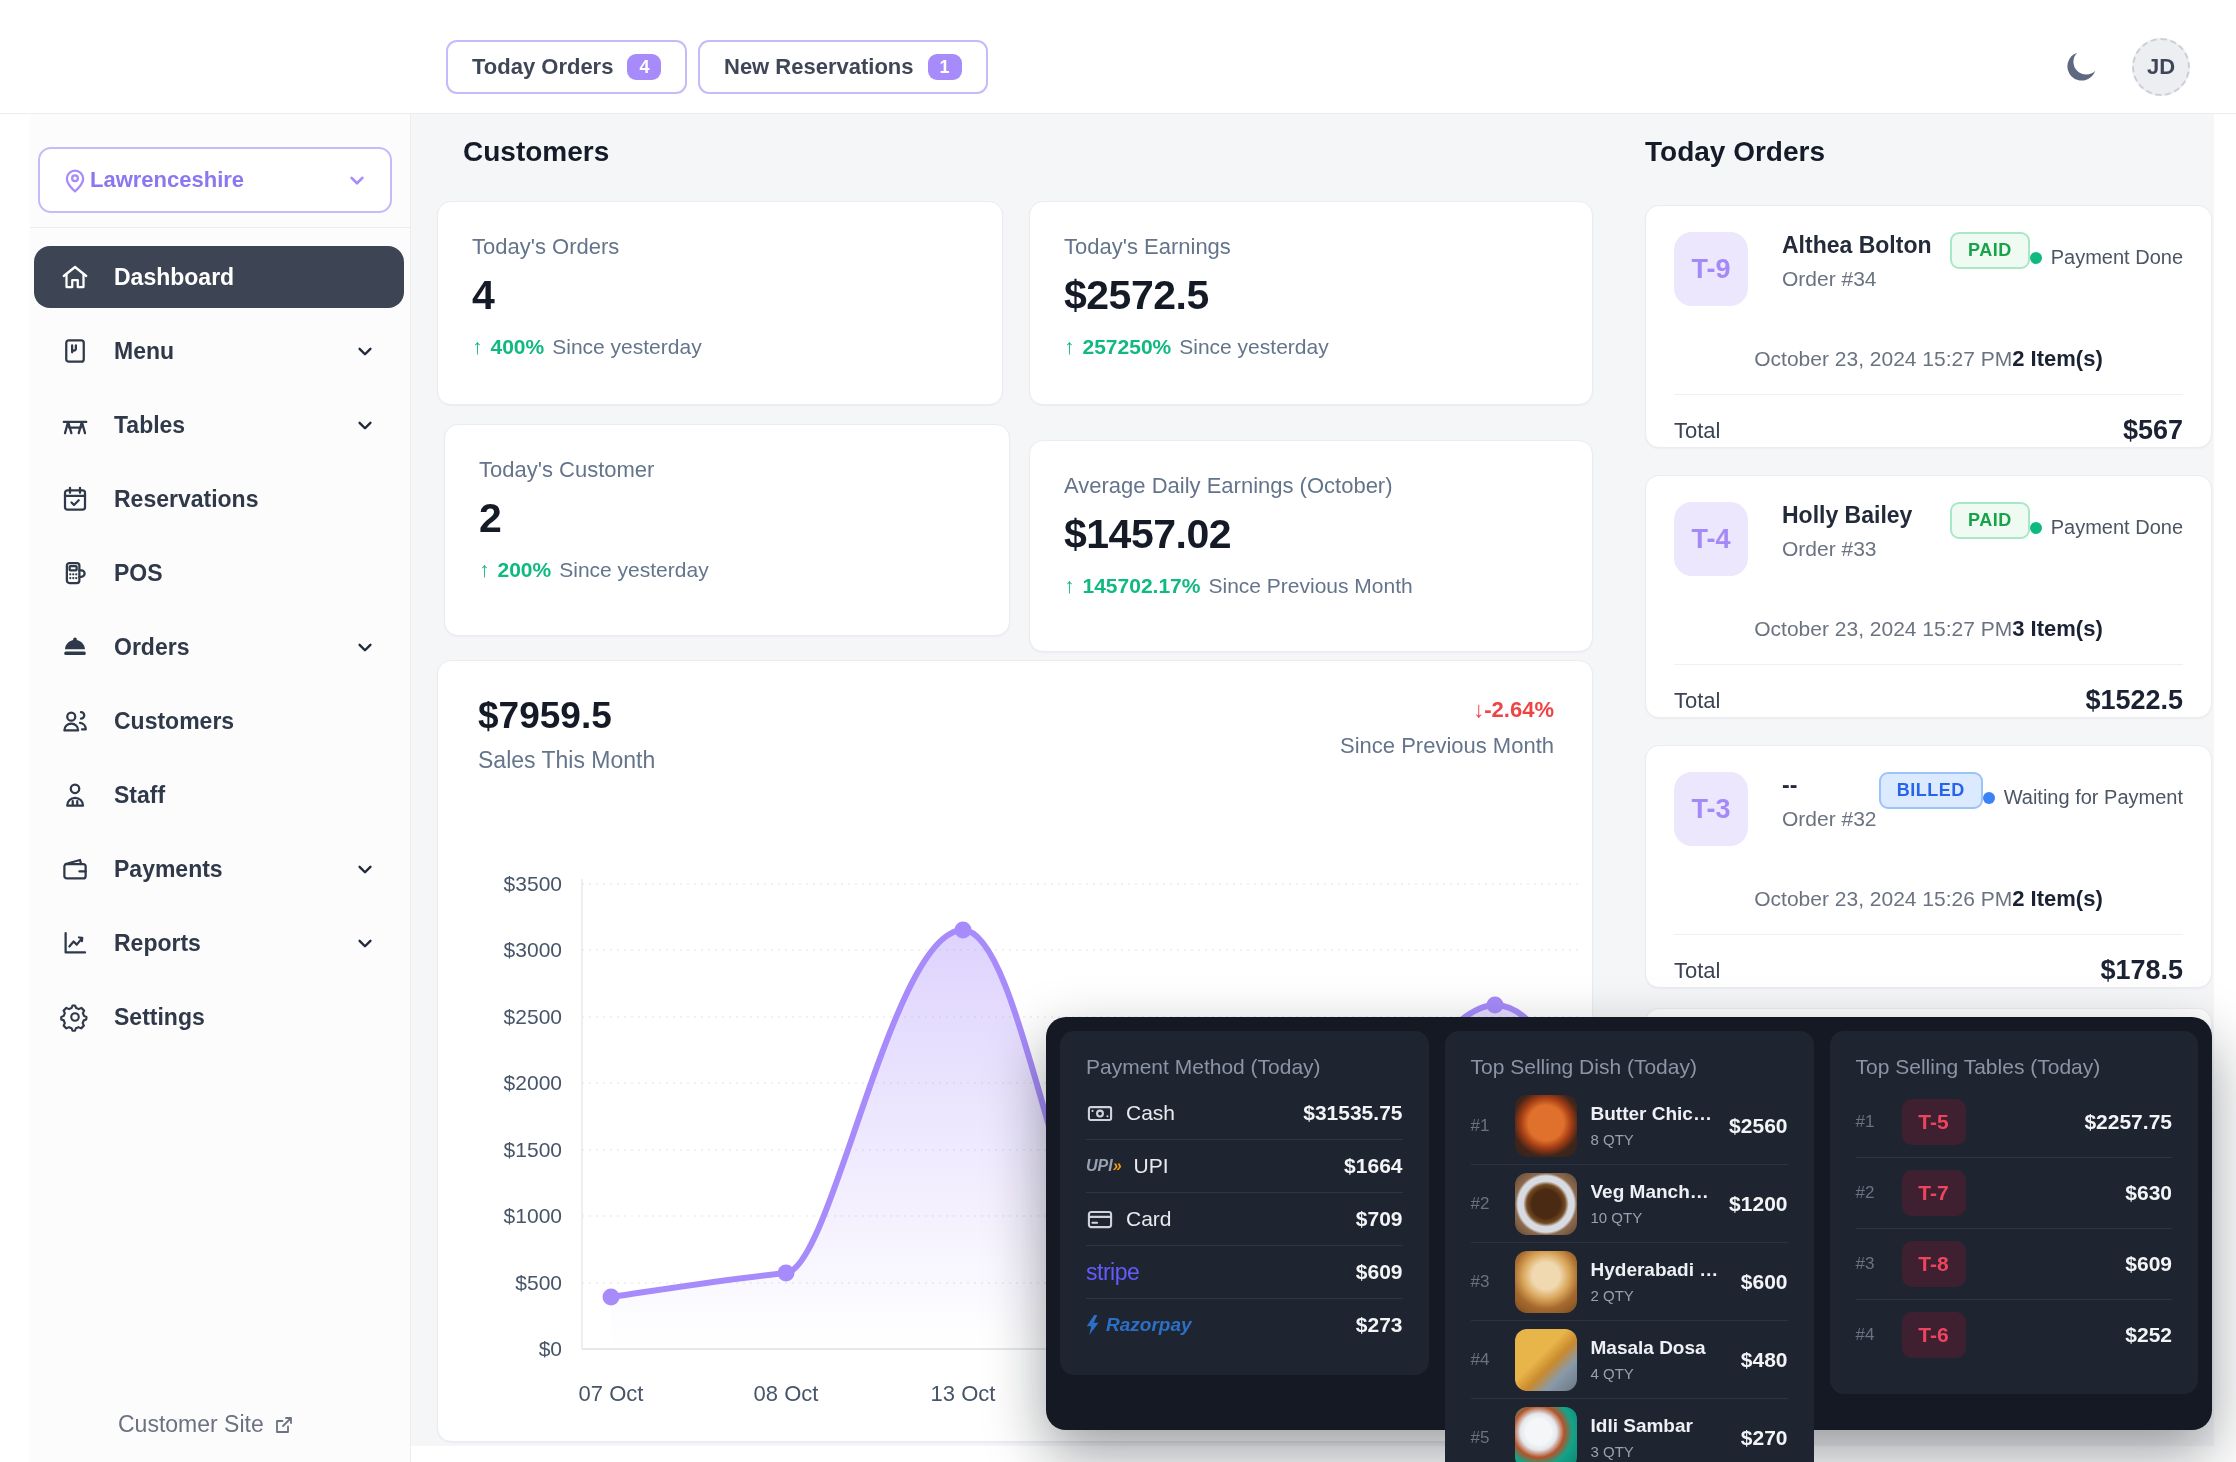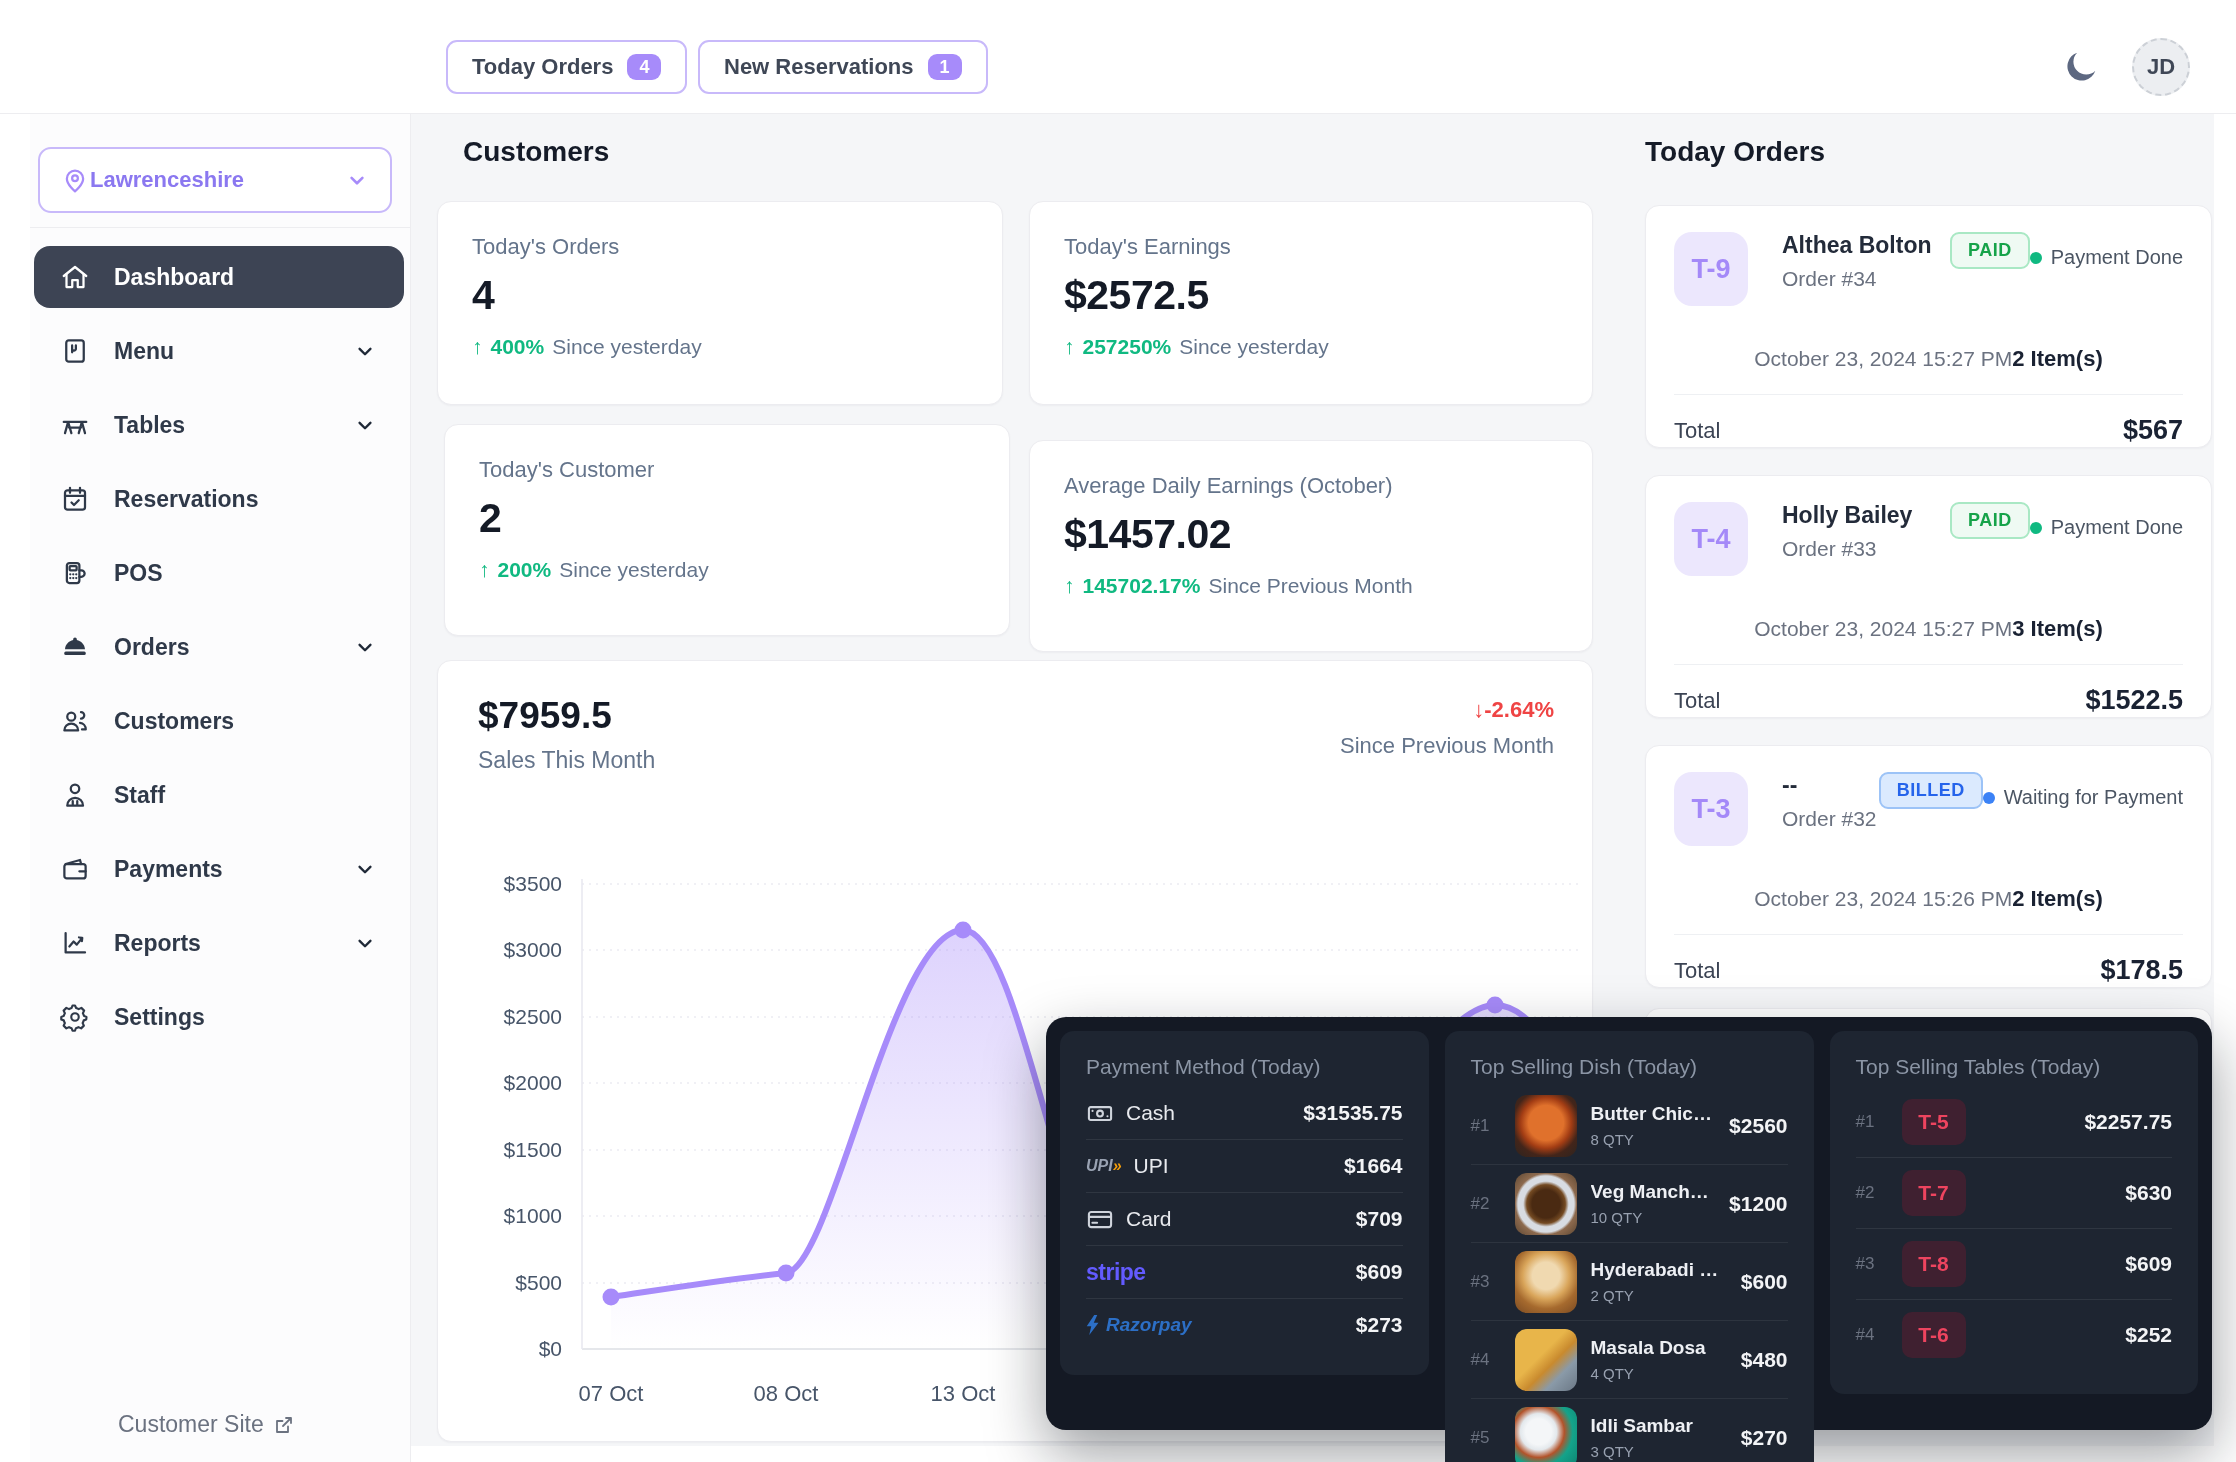--- a/index.html
+++ b/index.html
@@ -63,21 +63,21 @@
   .oc-total{font-size:27px;font-weight:800;color:#1a2233}
   
   .dark-group{position:absolute;left:1046px;top:1017px;width:1166px;height:413px;background:#141924;border-radius:20px;padding:14px;box-sizing:border-box;display:flex;gap:16px;align-items:flex-start;z-index:6;box-shadow:0 24px 60px rgba(10,14,22,.4)}
   .dk{background:#1e2531;border-radius:14px;padding:24px 26px;width:369px;box-sizing:border-box}
   .dk-title{color:#8b95a5;font-size:21px;margin-bottom:8px}
   .pm-row{display:flex;align-items:center;height:52px;border-bottom:1px solid rgba(255,255,255,.08)}
   .pm-row:last-child{border-bottom:none}
   .pm-name{color:#e8eaee;font-size:21px;margin-left:12px}
   .pm-val{margin-left:auto;font-weight:700;font-size:21px;color:#f3f4f6}
   .pico{width:28px;height:28px;flex:none}
-  .stripe-logo{color:#635bff;font-weight:700;font-size:23px;letter-spacing:-.5px}
+  .stripe-logo{color:#635bff;font-weight:400;font-size:23px;letter-spacing:-.5px}
   .upi-logo{font-style:italic;font-weight:800;font-size:16px;color:#99a2b2}
   .upi-logo .arr{color:#f59e0b}
   .rzp{display:flex;align-items:center;gap:6px;color:#2f7de1;font-style:italic;font-weight:700;font-size:19px;opacity:.85}
   .dish-row{display:flex;align-items:center;height:77px;border-bottom:1px solid rgba(255,255,255,.07);gap:14px}
   .dish-row:last-child{border-bottom:none}
   .rank{color:#6b7280;font-size:17px;width:30px;flex:none}
   .dish-img{width:62px;height:62px;border-radius:12px;flex:none}
   .d1{background:radial-gradient(circle at 50% 45%,#e0712c 0 38%,#a33d14 55%,#43251a 72%,#2c2420 100%)}
   .d2{background:radial-gradient(circle at 50% 50%,#4a2a12 0 32%,#744a22 44%,#d8dce2 52% 64%,#8d6a4e 70%,#5c4632 100%)}
   .d3{background:radial-gradient(circle at 50% 40%,#f0d9b0 0 28%,#d9a55a 48%,#a66a2e 68%,#7a4a22 100%)}

